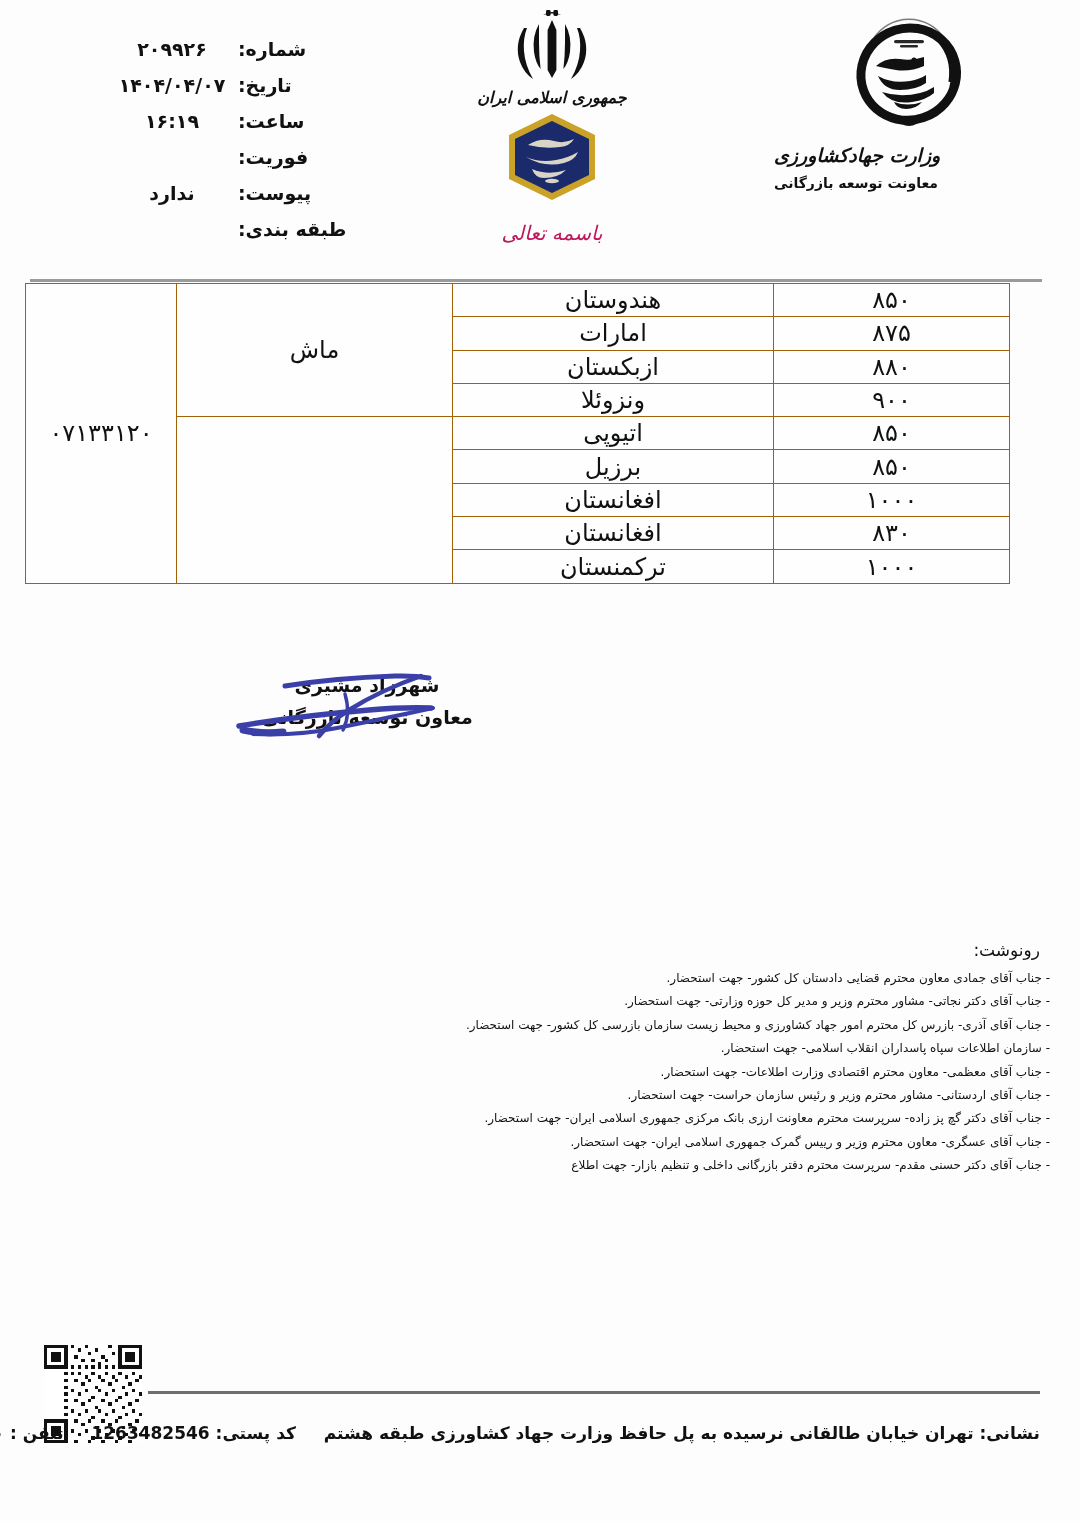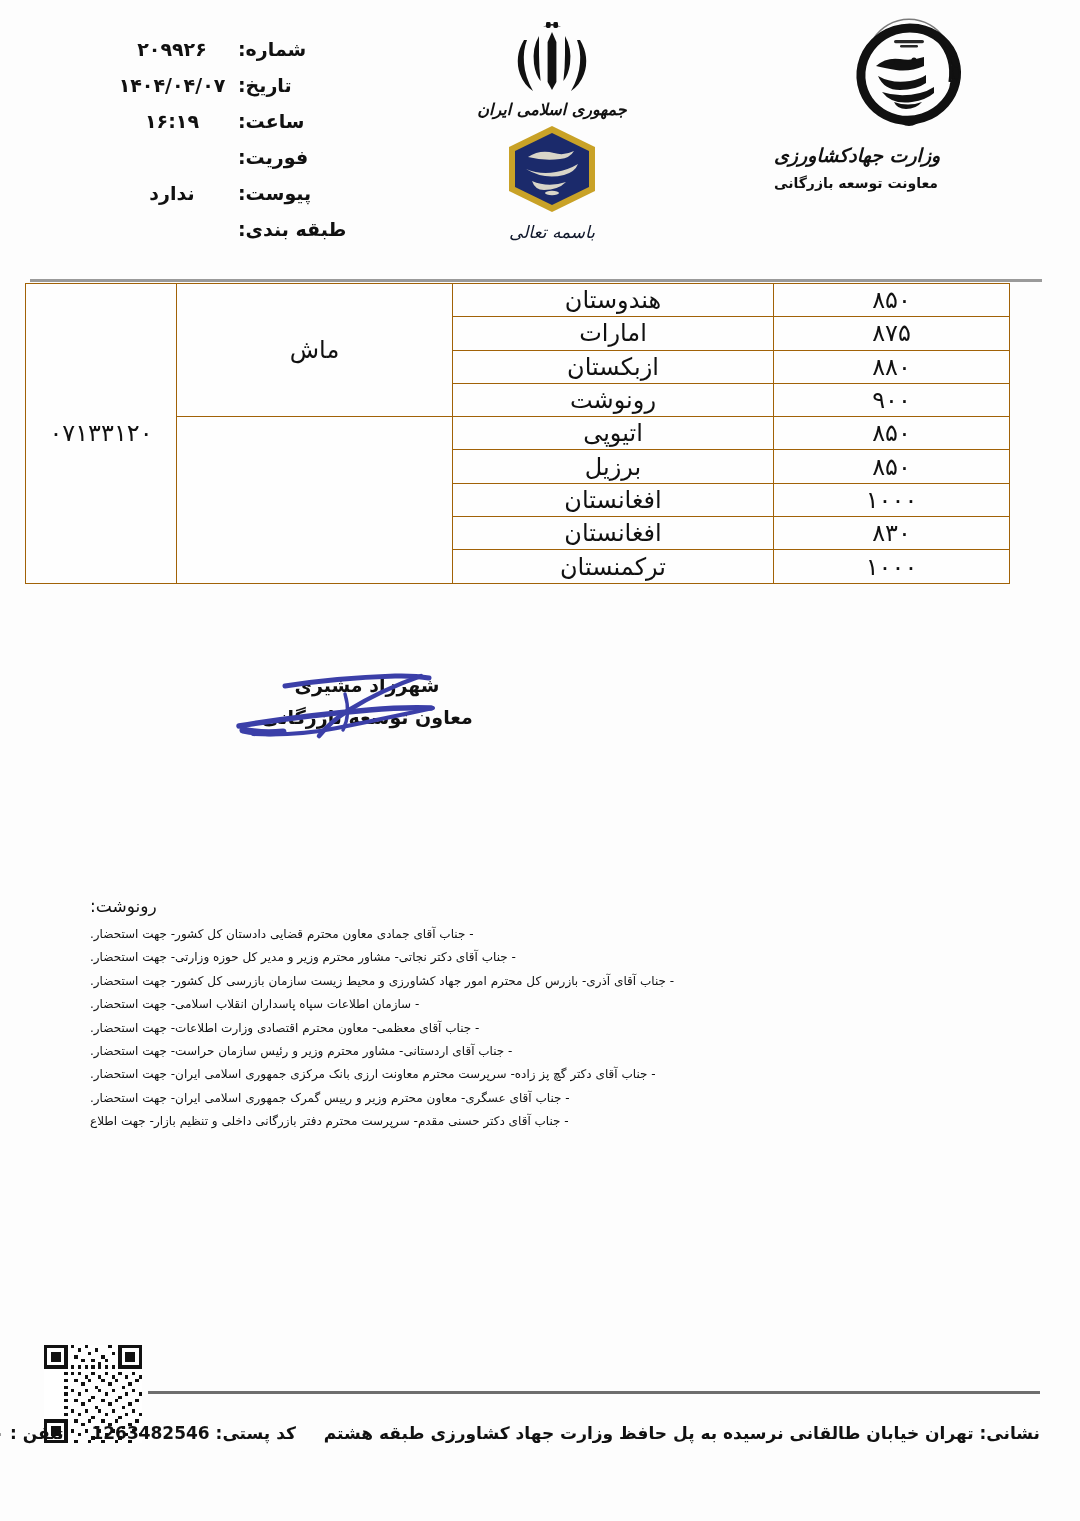--- a/index.html
+++ b/index.html
@@ -62,21 +62,21 @@
     direction: ltr;
     unicode-bidi: embed;
   }
   .meta-value.rtl-val {
     direction: rtl;
   }
 
   
   .center-emblem {
     position: absolute;
-    top: 20px;
+    top: 8px;
     left: 452px;
     width: 200px;
     text-align: center;
   }
   .emblem-tulip {
     display: block;
     margin: 0 auto;
   }
   .emblem-country {
     font-size: 16px;
@@ -84,25 +84,25 @@
     font-weight: 600;
     font-style: italic;
     letter-spacing: -0.5px;
   }
   .year-badge-wrap {
     margin-top: 4px;
     display: flex;
     justify-content: center;
   }
   .basmala {
-    margin-top: 7px;
-    font-size: 17px;
+    margin-top: 18px;
+    font-size: 20px;
     font-style: italic;
     letter-spacing: -1px;
-    color: #0f172a;
+    color: #be185d;
   }
 
   
   .ministry {
     position: absolute;
     top: 14px;
     right: 36px;
     width: 270px;
     text-align: left;
   }
@@ -194,25 +194,25 @@
   .sig-ink {
     position: absolute;
     top: -12px;
     left: -36px;
     pointer-events: none;
   }
 
   
   .dist {
     position: absolute;
-    top: 896px;
+    top: 940px;
     right: 30px;
     width: 960px;
     direction: rtl;
-    text-align: left;
+    text-align: right;
   }
   .dist-title {
     font-size: 17px;
     margin-bottom: 7px;
     padding-right: 10px;
   }
   .dist-item {
     font-size: 12px;
     line-height: 1.95;
     white-space: normal;
@@ -378,21 +378,21 @@
         <tr>
           <td class="col-price num">۸۷۵</td>
           <td class="col-country">امارات</td>
         </tr>
         <tr>
           <td class="col-price num">۸۸۰</td>
           <td class="col-country">ازبکستان</td>
         </tr>
         <tr>
           <td class="col-price num">۹۰۰</td>
-          <td class="col-country">رونوشت</td>
+          <td class="col-country">ونزوئلا</td>
         </tr>
         <tr>
           <td class="col-price num">۸۵۰</td>
           <td class="col-country">اتیوپی</td>
           <td class="col-prod" rowspan="5"></td>
         </tr>
         <tr>
           <td class="col-price num">۸۵۰</td>
           <td class="col-country">برزیل</td>
         </tr>

